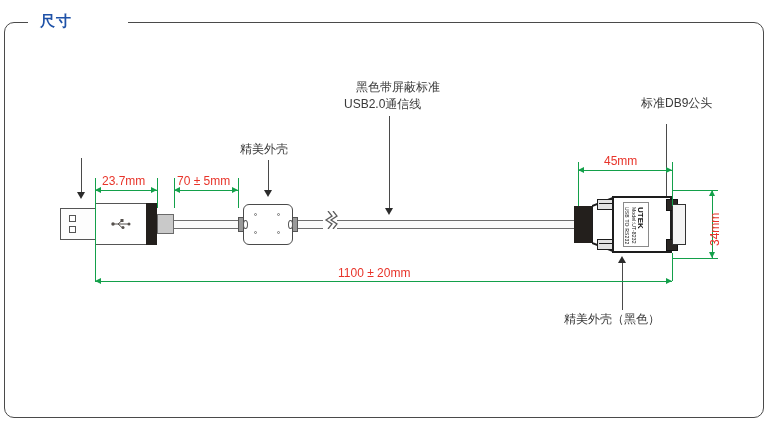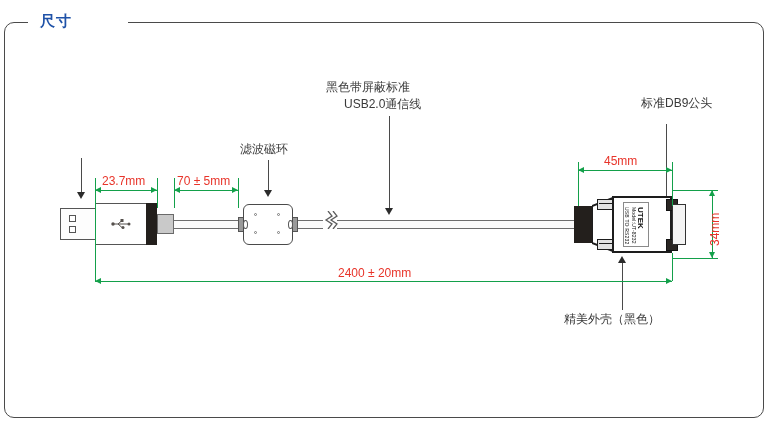--- a/index.html
+++ b/index.html
@@ -334,22 +334,22 @@
 </style>
 </head>
 <body>
 
 <div id="stage">
 
   <div id="panel"></div>
   <div id="title-gap"></div>
   <div id="panel-title">尺寸</div>
 
-  <div class="callout" style="left:240px; top:142px;">滤波磁环</div>
-  <div class="callout" style="left:326px; top:80px;">黑色带屏蔽标准</div>
+  <div class="callout" style="left:240px; top:142px;">精美外壳</div>
+  <div class="callout" style="left:356px; top:80px;">黑色带屏蔽标准</div>
   <div class="callout" style="left:344px; top:97px;">USB2.0通信线</div>
   <div class="callout" style="left:641px; top:96px;">标准DB9公头</div>
   <div class="callout" style="left:564px; top:312px;">精美外壳（黑色）</div>
 
   <div class="leader" style="left:81px; top:158px; height:36px;"></div>
   <div class="leader-arrow" style="left:77px; top:192px;"></div>
 
   <div class="leader" style="left:268px; top:160px; height:32px;"></div>
   <div class="leader-arrow" style="left:264px; top:190px;"></div>
 
@@ -429,21 +429,21 @@
   <div class="dim-line-h" style="left:174px; top:190px; width:64px;"></div>
   <div class="tick-left" style="left:174px; top:187px;"></div>
   <div class="tick-right" style="left:232px; top:187px;"></div>
   <div class="dim-text" style="left:177px; top:174px;">70 ± 5mm</div>
 
   <div class="ext-line" style="left:95px; top:245px; height:36px;"></div>
   <div class="ext-line" style="left:672px; top:253px; height:28px;"></div>
   <div class="dim-line-h" style="left:95px; top:281px; width:577px;"></div>
   <div class="tick-left" style="left:95px; top:278px;"></div>
   <div class="tick-right" style="left:666px; top:278px;"></div>
-  <div class="dim-text" style="left:338px; top:266px;">2400 ± 20mm</div>
+  <div class="dim-text" style="left:338px; top:266px;">1100 ± 20mm</div>
 
   <div class="ext-line" style="left:578px; top:162px; height:44px;"></div>
   <div class="ext-line" style="left:672px; top:162px; height:44px;"></div>
   <div class="dim-line-h" style="left:578px; top:170px; width:94px;"></div>
   <div class="tick-left" style="left:578px; top:167px;"></div>
   <div class="tick-right" style="left:666px; top:167px;"></div>
   <div class="dim-text" style="left:604px; top:154px;">45mm</div>
 
   <div class="ext-line-h" style="left:672px; top:190px; width:46px;"></div>
   <div class="ext-line-h" style="left:672px; top:258px; width:46px;"></div>

